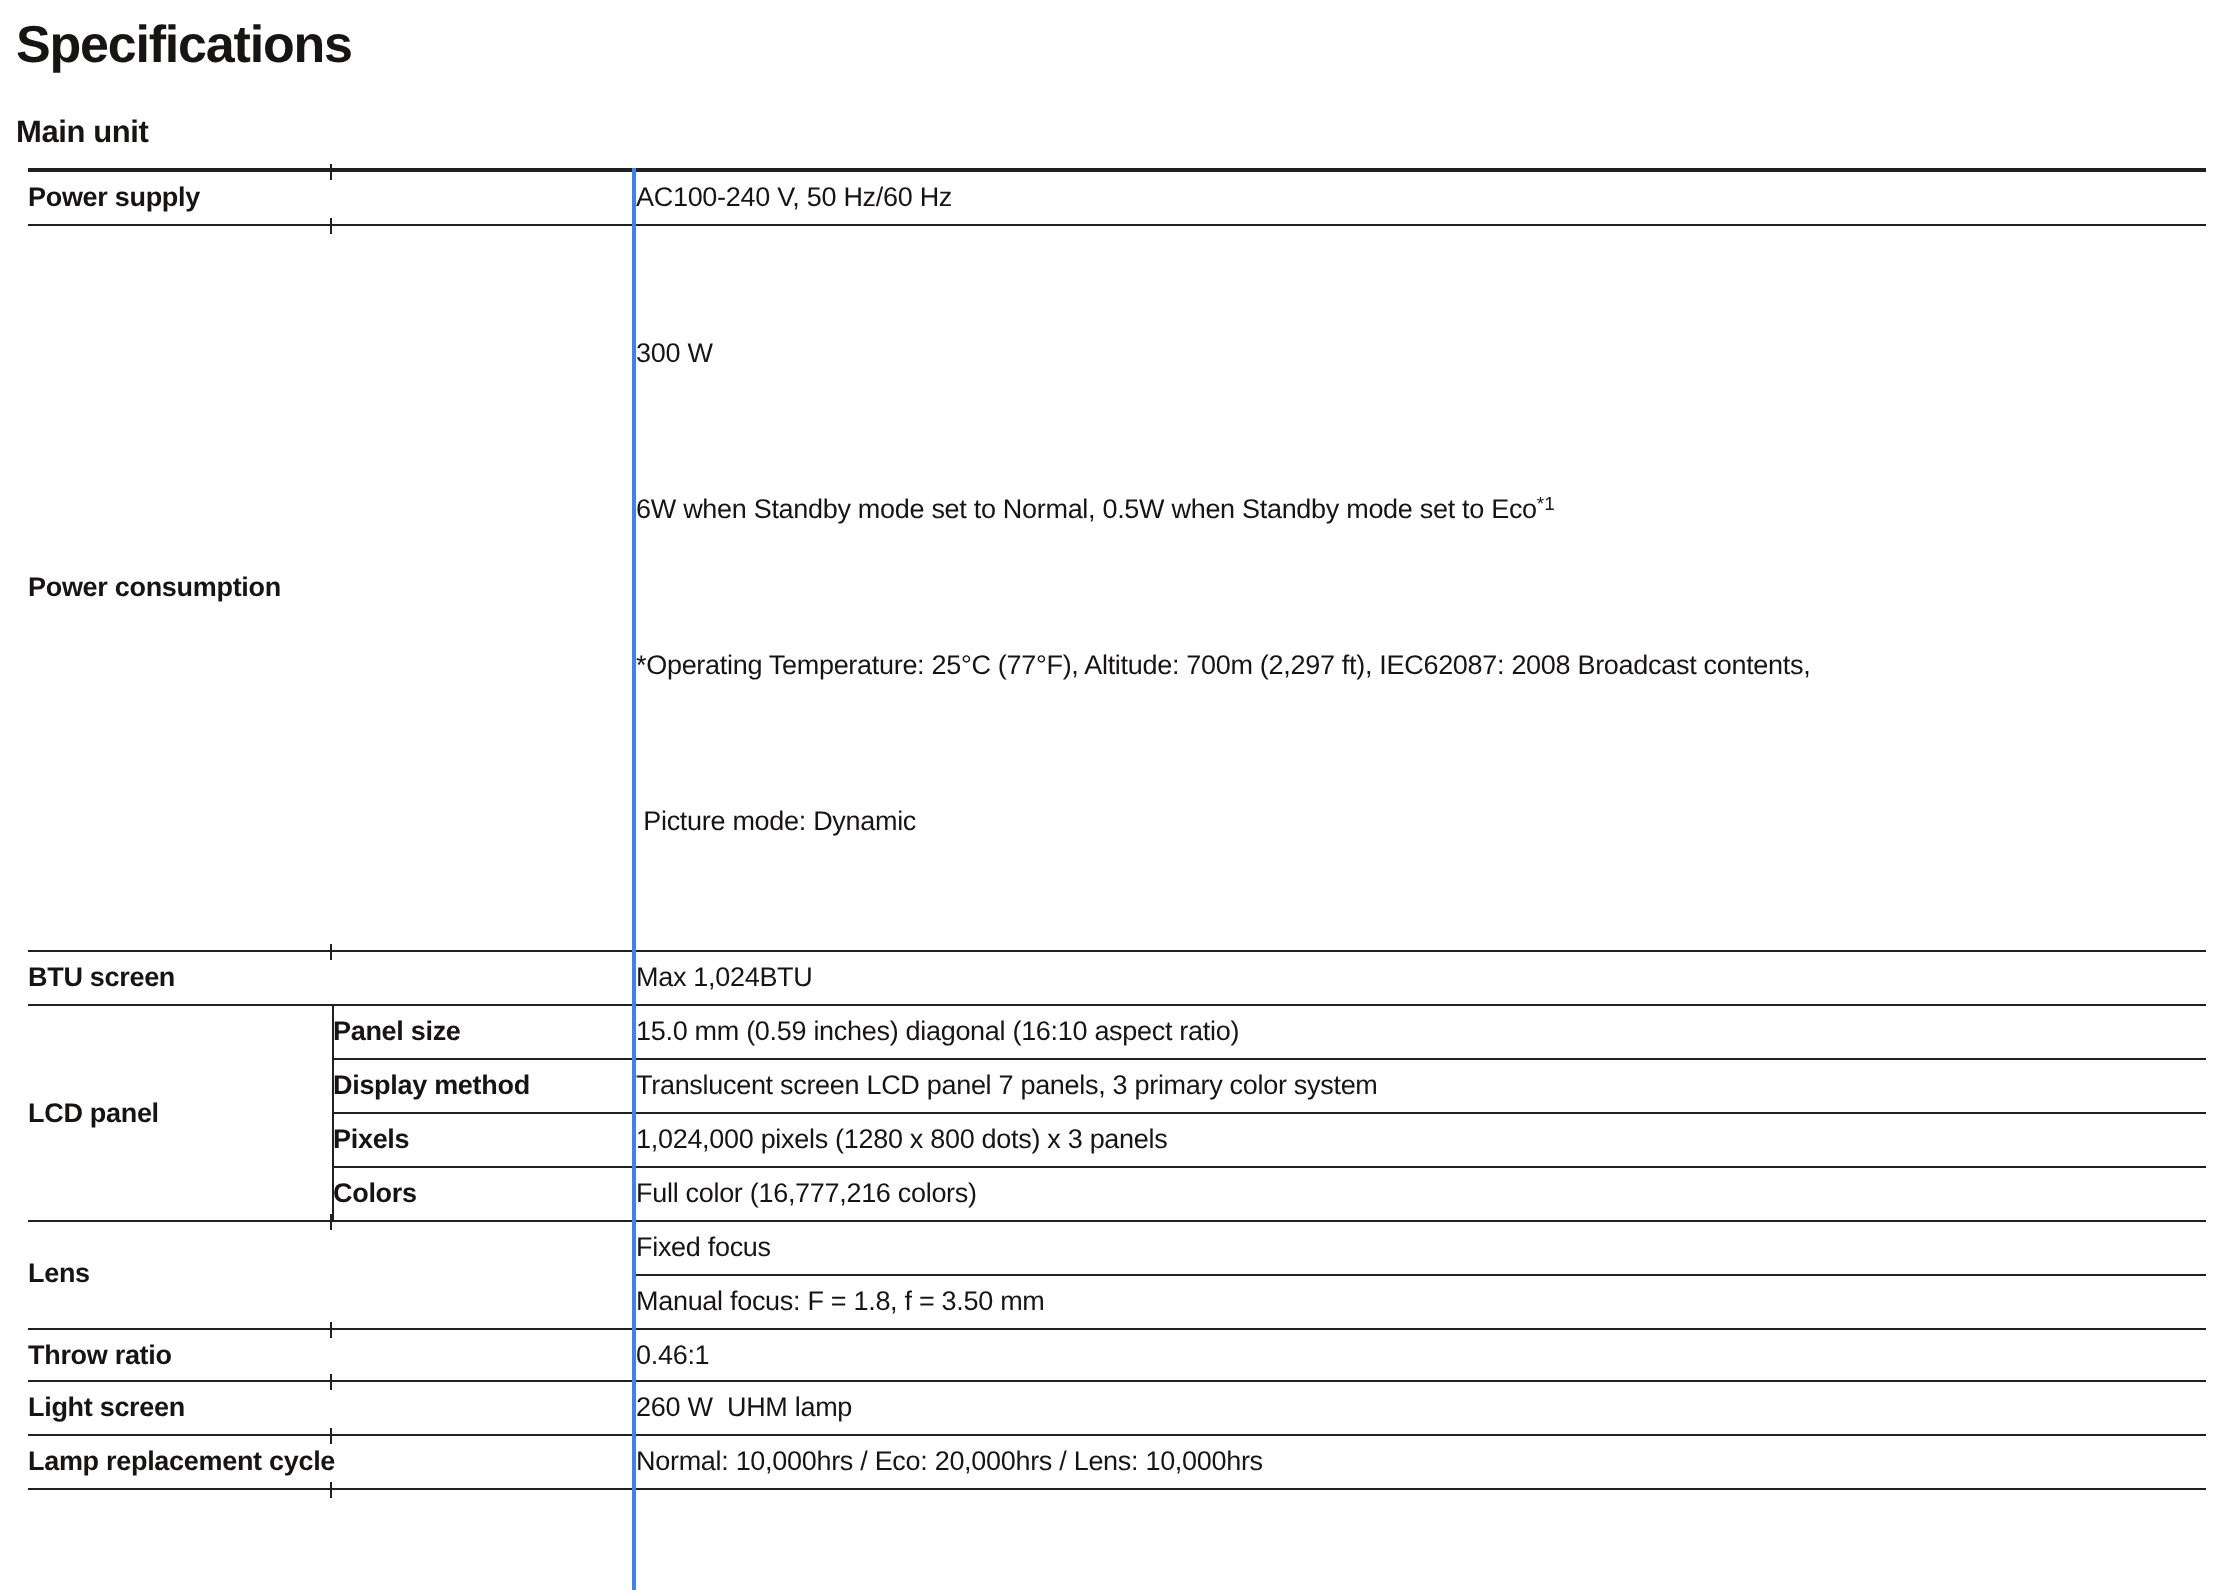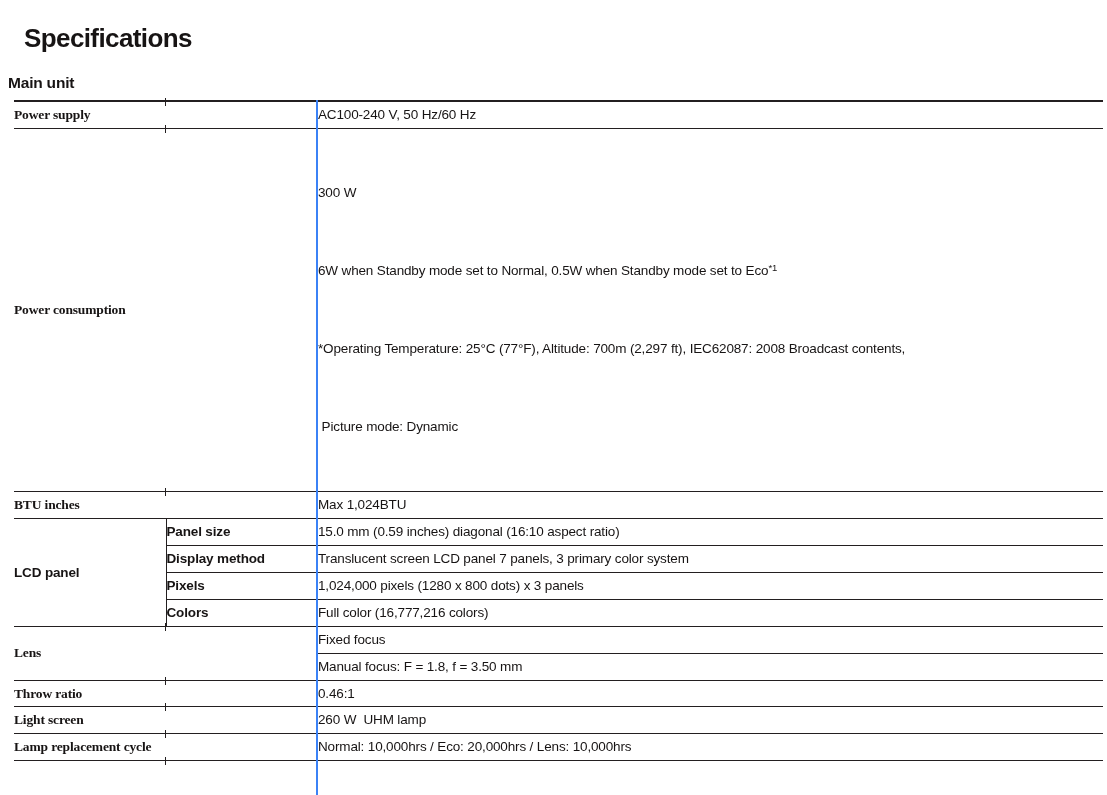--- a/index.html
+++ b/index.html
@@ -6,21 +6,21 @@
     margin: 0; padding: 0;
     width: 1107px; height: 795px;
     background: #ffffff;
     overflow: hidden;
     font-family: "Liberation Sans", sans-serif;
     color: #171414;
   }
   .page { padding: 8px 0 0 8px; }
 
   h1.page-title {
-    margin: 16px;
+    margin: 0;
     font-size: 26px;
     font-weight: 700;
     letter-spacing: -0.6px;
     color: #171414;
     line-height: 1.1;
   }
   h2.section-title {
     margin: 21px 0 9px 0;
     font-size: 15.5px;
     font-weight: 700;
@@ -57,21 +57,21 @@
   td.val {
     border-left: 2px solid #3b82f6;
     padding-left: 11px;
     font-weight: 400;
   }
   td.group { vertical-align: top; }
   .val, .line, .lbl { white-space: pre-wrap; }
   .line { line-height: 25.9px; }
 
   
-  td.merged { position: relative; font-family: Liberation Serif, serif; }
+  td.merged { position: relative; }
   td.merged::before {
     content: "";
     position: absolute;
     left: 151px;
     top: -4px;
     width: 1px;
     height: 8px;
     background: #231f20;
   }
 
@@ -108,21 +108,21 @@
         <td class="lbl merged group" colspan="2">Power consumption</td>
         <td class="val">
           <div class="line">300 W</div>
           <div class="line"><span>6W when Standby mode set to Normal, 0.5W when Standby mode set to Eco</span><sup class="val-sup">*1</sup></div>
           <div class="line">*Operating Temperature: 25°C (77°F), Altitude: 700m (2,297 ft), IEC62087: 2008 Broadcast contents,</div>
           <div class="line"> Picture mode: Dynamic</div>
         </td>
       </tr>
 
       <tr>
-        <td class="lbl merged" colspan="2">BTU inches</td>
+        <td class="lbl merged" colspan="2">BTU screen</td>
         <td class="val">Max 1,024BTU</td>
       </tr>
 
       <tr>
         <td class="lbl group" rowspan="4">LCD panel</td>
         <td class="lbl sub">Panel size</td>
         <td class="val">15.0 mm (0.59 inches) diagonal (16:10 aspect ratio)</td>
       </tr>
       <tr>
         <td class="lbl sub">Display method</td>

